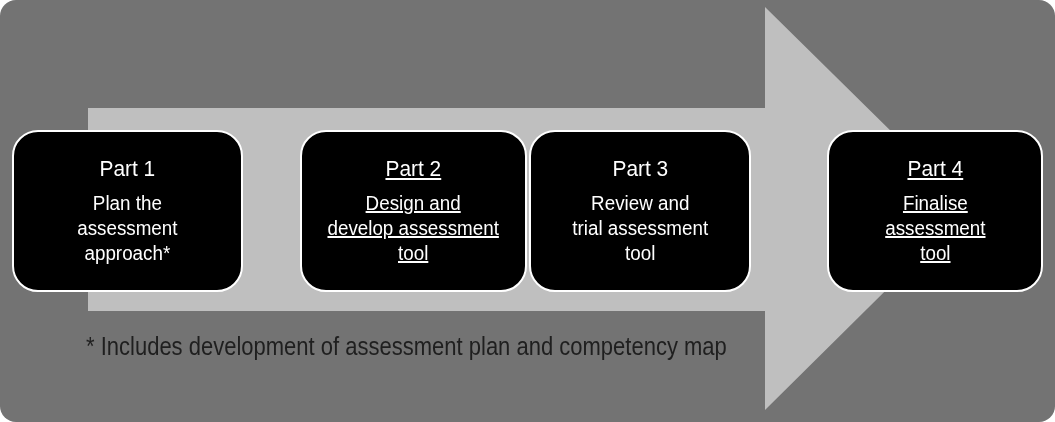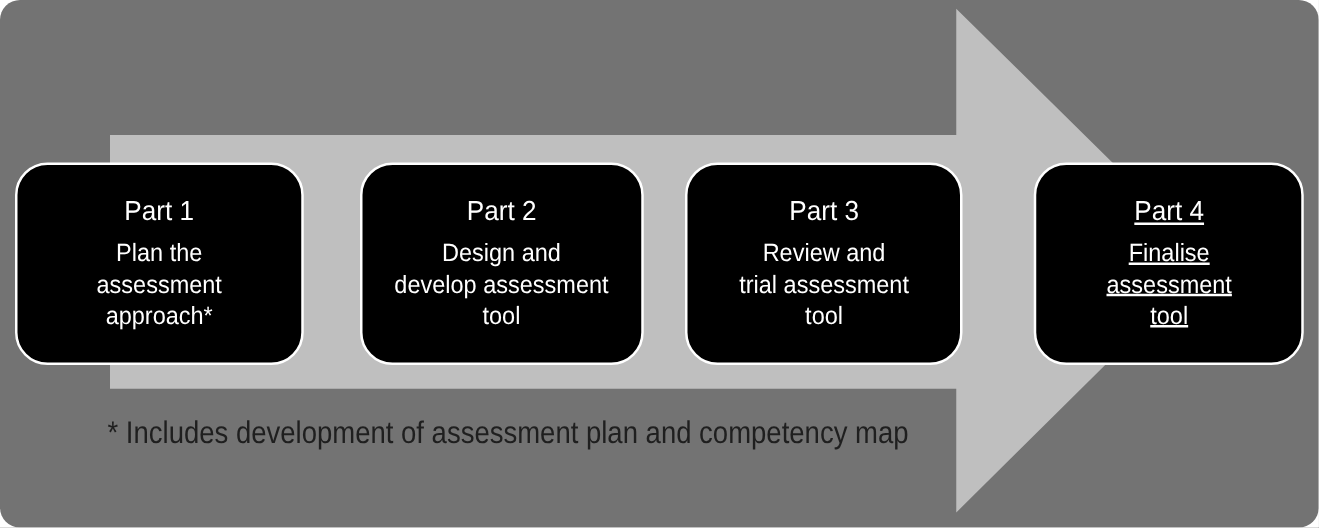--- a/index.html
+++ b/index.html
@@ -26,22 +26,22 @@
     border: 2px solid #ffffff;
     border-radius: 26px;
     color: #ffffff;
     display: flex;
     flex-direction: column;
     align-items: center;
     justify-content: center;
     text-align: center;
   }
   .step-box.s1 { left: 12px;  width: 231px; }
-  .step-box.s2 { left: 288px; width: 227px; }
-  .step-box.s3 { left: 548px; width: 222px; }
+  .step-box.s2 { left: 300px; width: 227px; text-decoration: underline; }
+  .step-box.s3 { left: 529px; width: 222px; }
   .step-box.s4 { left: 827px; width: 216px; text-decoration: underline; }
   .step-title {
     font-size: 22px;
     line-height: 26px;
     margin-bottom: 9px;
     transform: scaleX(0.95);
   }
   .step-body {
     font-size: 20px;
     line-height: 25px;

